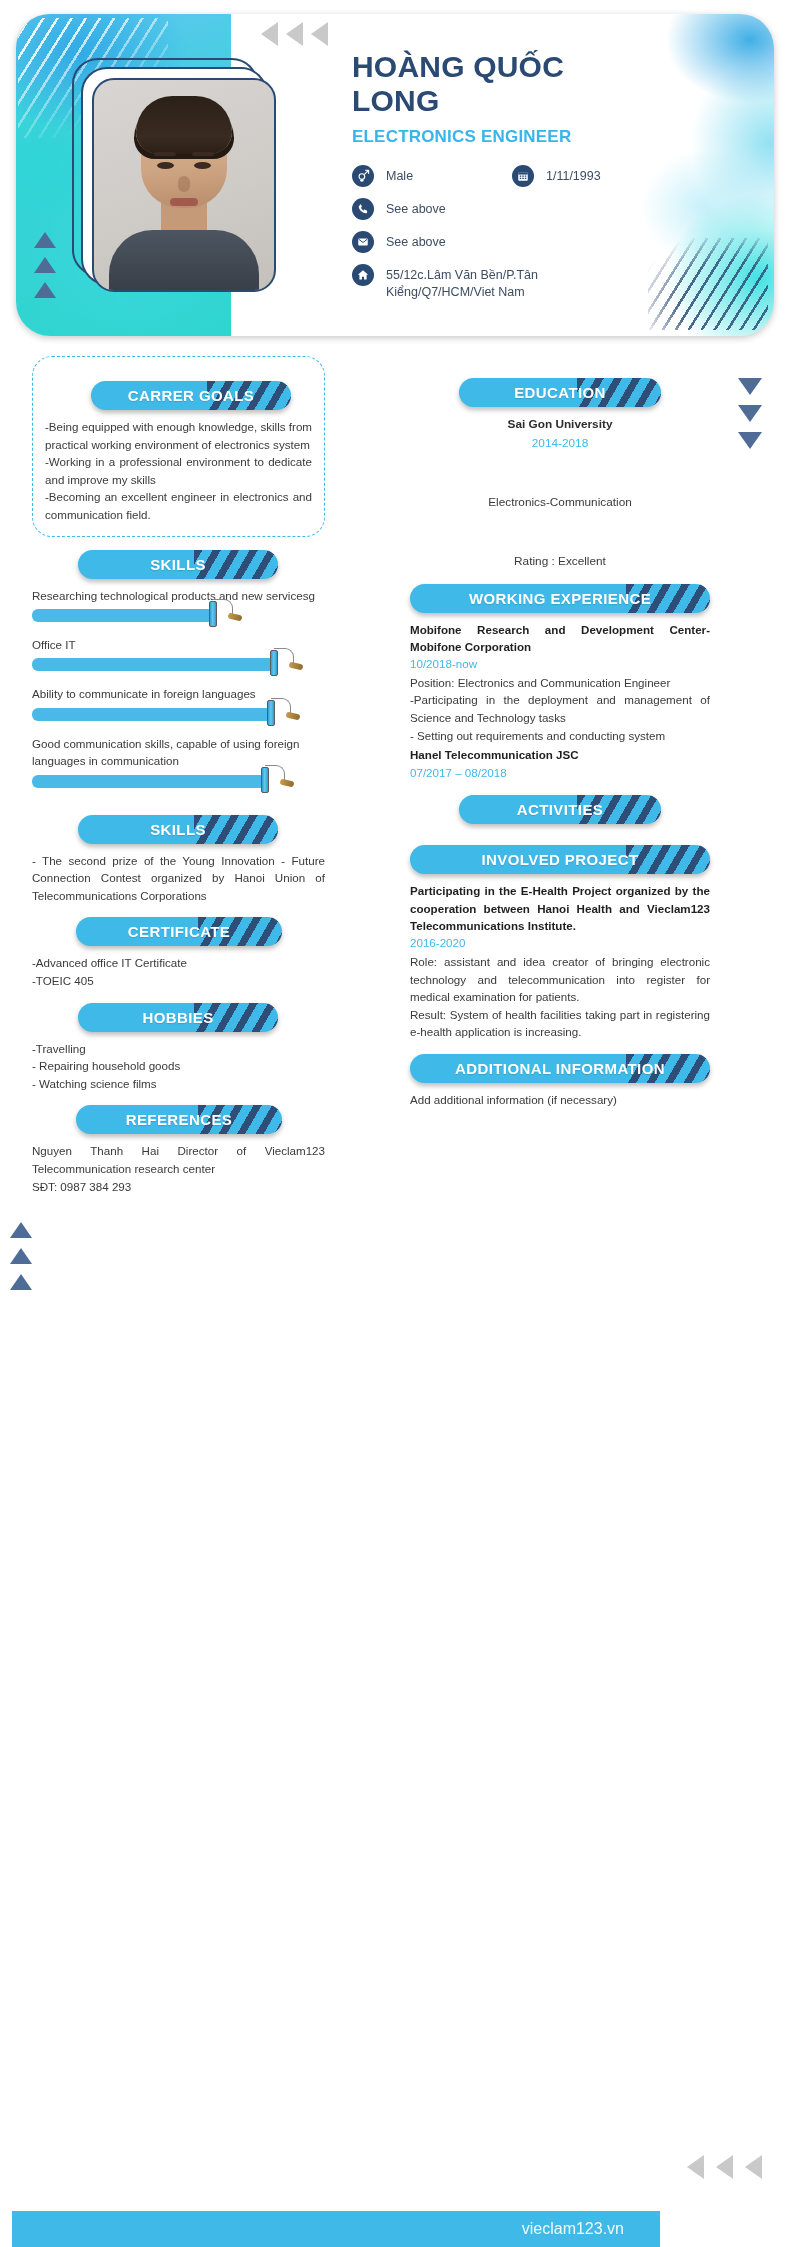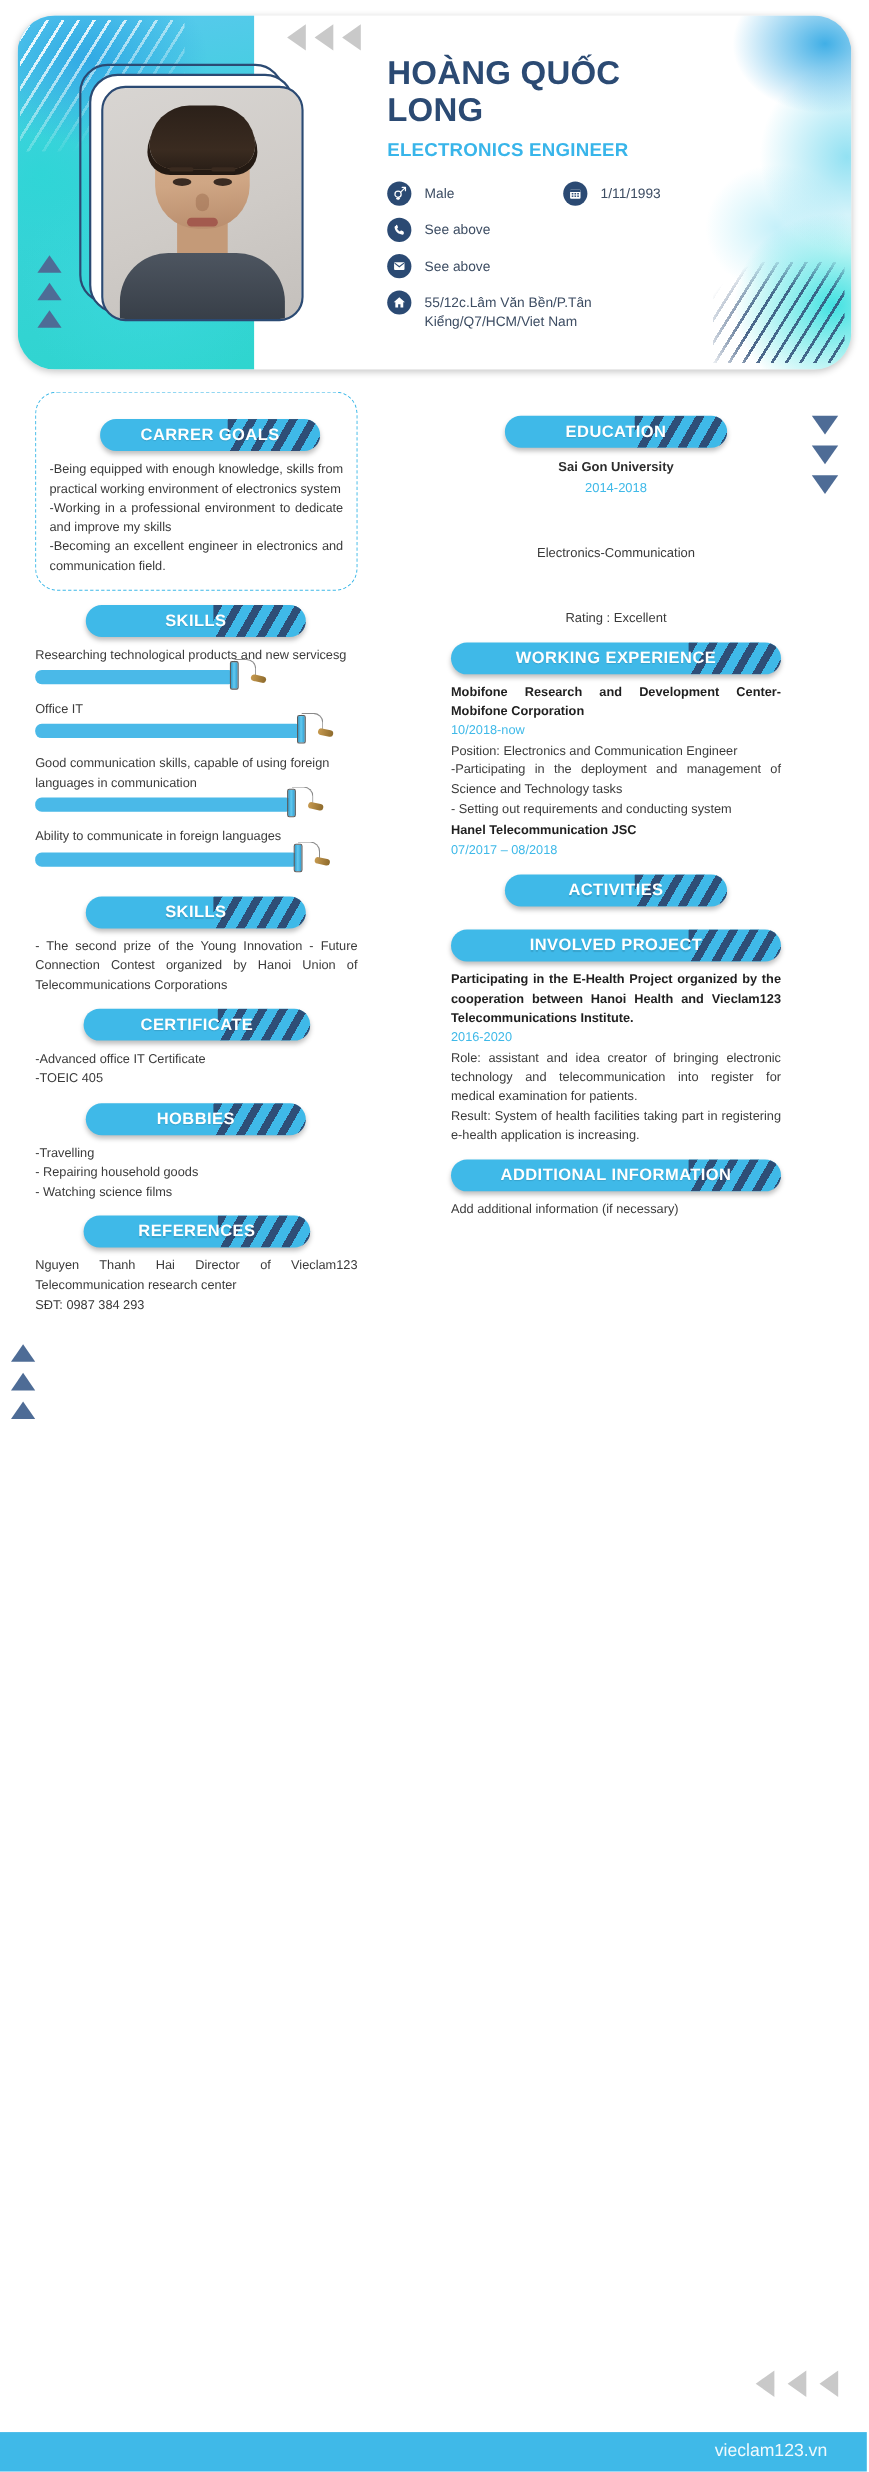--- a/index.html
+++ b/index.html
@@ -239,22 +239,22 @@
   .job-title { font-size: 11.6px; font-weight: bold; color: #1f1f1f; line-height: 1.5; text-align: justify; }
   .job-date  { font-size: 11.6px; color: #3fb9e8; line-height: 1.6; }
 
   
   .side-tris { position: absolute; display: flex; flex-direction: column; gap: 10px; }
   .tris-right-top  { right: 28px; top: 378px; }
   .tris-left-bot   { left: 10px;  top: 1222px; }
   .tris-bot-right  { right: 28px; bottom: 68px; flex-direction: row; gap: 12px; }
 
   .watermark {
-    position: absolute; left: 0; bottom: 0;
-    width: 788px; height: 36px;
+    position: absolute; left: 12px; bottom: 0;
+    width: 648px; height: 36px;
     background: #3fb9e8;
     display: flex; align-items: center; justify-content: flex-end;
     padding-right: 36px;
   }
   .watermark span {
     color: #ffffff; font-size: 16px; opacity: .92;
   }
 </style>
 </head>
 <body>
@@ -415,42 +415,42 @@
           <div class="skill-fill" style="width:83%"></div>
           <div class="roller" style="left:calc(83% - 5px)">
             <div class="arm"></div>
               <div class="drum"></div>
               <div class="handle"></div>
           </div>
         </div>
       </div>
 
       <div class="skill">
+        <div class="skill-name">Ability to communicate in foreign languages</div>
+        <div class="skill-track">
+          <div class="skill-fill" style="width:82%"></div>
+          <div class="roller" style="left:calc(82% - 5px)">
+            <div class="arm"></div>
+              <div class="drum"></div>
+              <div class="handle"></div>
+          </div>
+        </div>
+      </div>
+
+      <div class="skill">
         <div class="skill-name">Good communication skills, capable of using foreign languages in communication</div>
         <div class="skill-track">
           <div class="skill-fill" style="width:80%"></div>
           <div class="roller" style="left:calc(80% - 5px)">
             <div class="arm"></div>
               <div class="drum"></div>
               <div class="handle"></div>
           </div>
         </div>
       </div>
-
-      <div class="skill">
-        <div class="skill-name">Ability to communicate in foreign languages</div>
-        <div class="skill-track">
-          <div class="skill-fill" style="width:82%"></div>
-          <div class="roller" style="left:calc(82% - 5px)">
-            <div class="arm"></div>
-              <div class="drum"></div>
-              <div class="handle"></div>
-          </div>
-        </div>
-      </div>
     </div>
 
     <div class="gap"></div>
 
     <div>
       <div class="sec-bar bar-w2">
         <span class="lbl">SKILLS</span>
         <span class="slash"></span>
       </div>
       <div class="body-txt">- The second prize of the Young Innovation - Future Connection Contest organized by Hanoi Union of Telecommunications Corporations</div>

